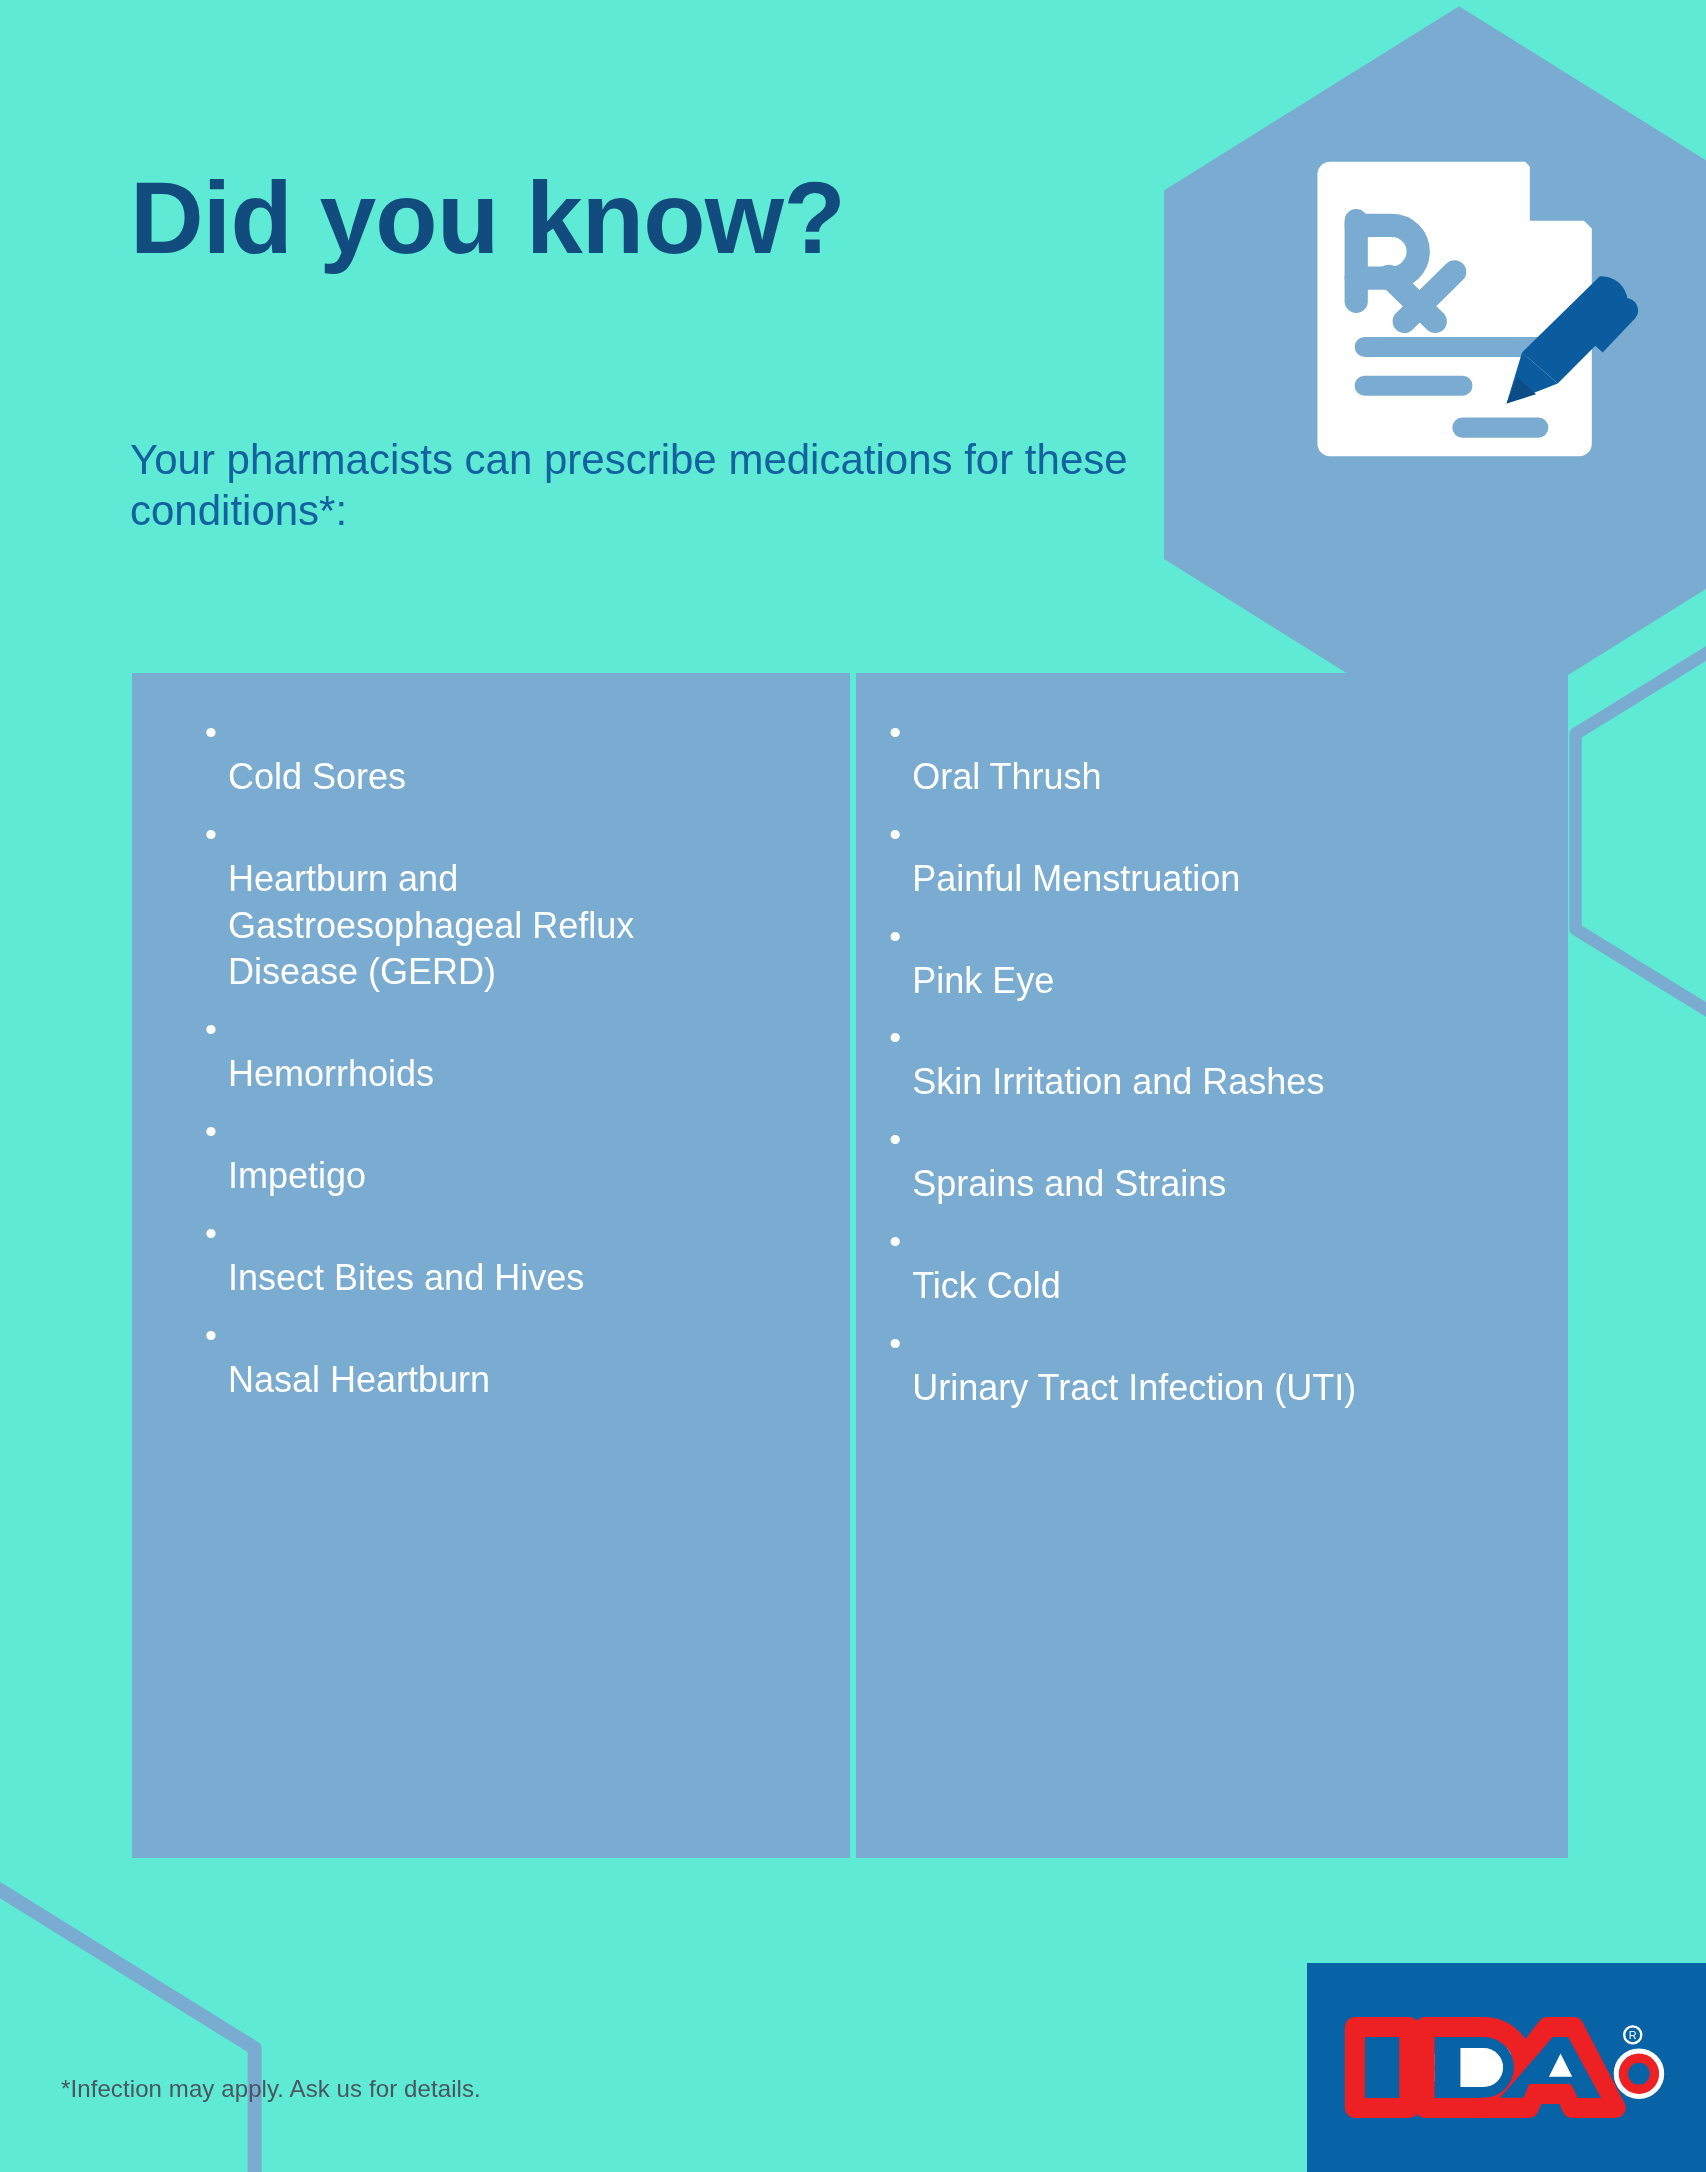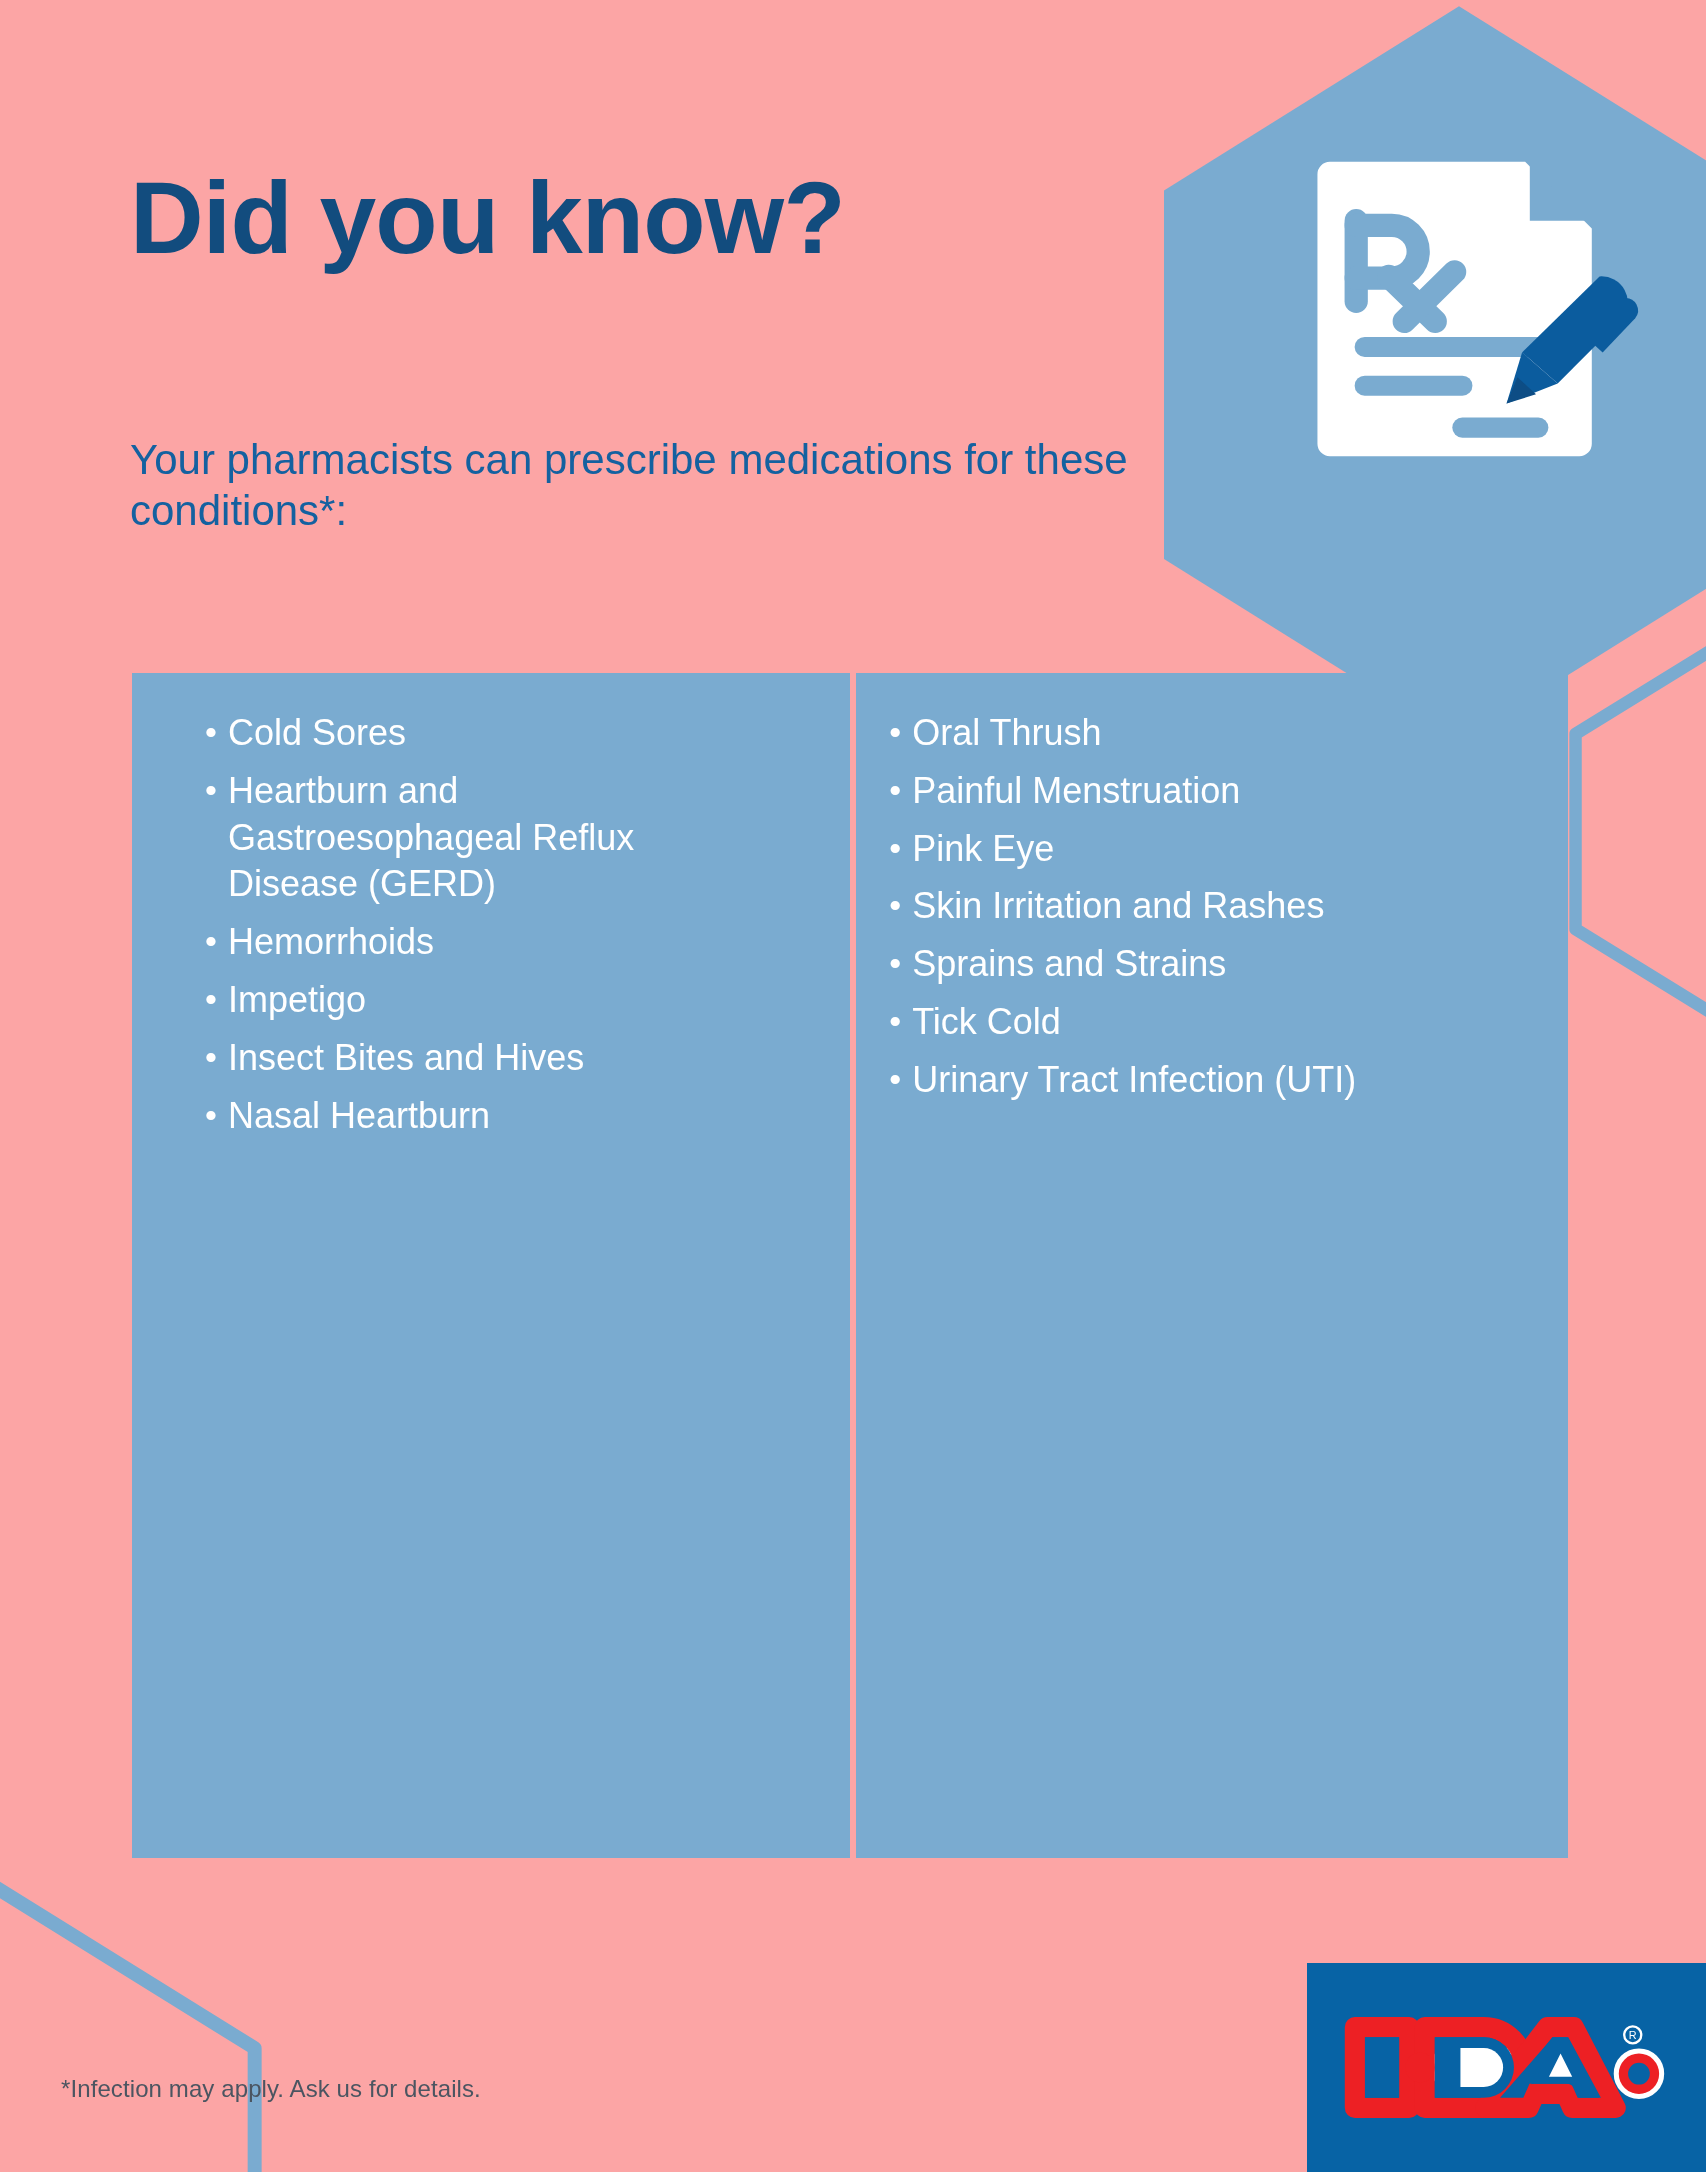--- a/index.html
+++ b/index.html
@@ -5,21 +5,21 @@
   * { margin:0; padding:0; box-sizing:border-box; }
   html, body {
     width:1707px; height:2172px;
     background:#aed0e6;
     font-family:"Liberation Sans", sans-serif;
     overflow:hidden;
   }
   #poster {
     position:relative;
     width:1707px; height:2172px;
-    background:#fca5a5;
+    background:#5eead4;
     overflow:hidden;
   }
 
   
   .hex-deco { position:absolute; }
   #hex-top-right {
     left:1164px; top:6.2px;
     width:590px; height:737px;
     background:#7aabd0;
     clip-path:polygon(50% 0%, 100% 25%, 100% 75%, 50% 100%, 0% 75%, 0% 25%);
@@ -77,21 +77,21 @@
     line-height:1.30;
     margin-bottom:11px;
     font-weight:400;
   }
   .cond-bullet {
     flex:0 0 auto;
     width:34px; text-align:center;
     font-size:34px; line-height:1.30;
     color:#ffffff;
   }
-  .cond-text { flex:1 1 auto; }
+  .cond-text { flex:1 1 auto;margin-top:44px; }
   #panel-left  .cond-list { padding-left:62px; padding-right:47px; }
   #panel-right .cond-list { padding-left:22px; padding-right:23px; }
   #panel-left  .cond-text { max-width:512px; }
 
   
   #footnote {
     position:absolute; left:61px; top:2075px;
     font-size:24px; color:#4b5561;
     letter-spacing:0.1px;
   }

